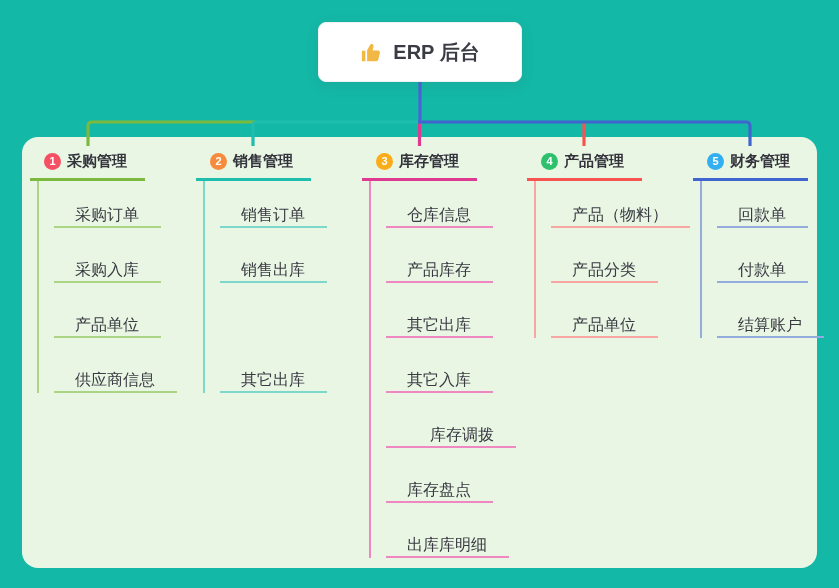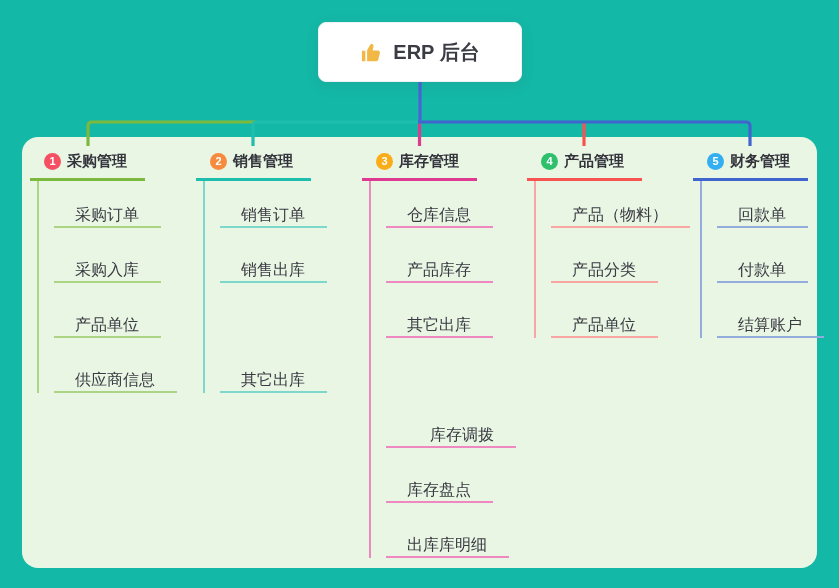--- a/index.html
+++ b/index.html
@@ -178,20 +178,21 @@
 
   <div class="branch b2" style="--line: #de3a92; --light: #ef87c0; --badge: #fbad19;">
     <div class="branch-header">
       <span class="badge">3</span>
       <span>库存管理</span>
     </div>
     <div class="vline vh-7"></div>
     <div class="child r0">仓库信息</div>
     <div class="child r1">产品库存</div>
     <div class="child r2">其它出库</div>
+    <div class="child r3">其它入库</div>
     <div class="child r4">库存调拨</div>
     <div class="child r5">库存盘点</div>
     <div class="child r6">出库库明细</div>
   </div>
 
   <div class="branch b3" style="--line: #f75351; --light: #f9a5a2; --badge: #2ec06c;">
     <div class="branch-header">
       <span class="badge">4</span>
       <span>产品管理</span>
     </div>

